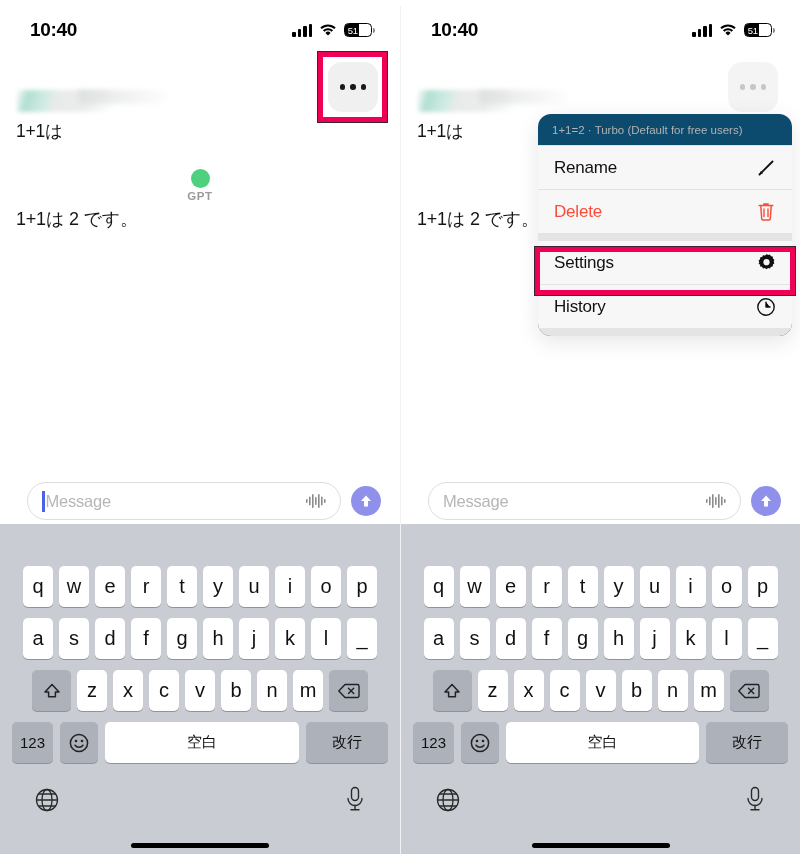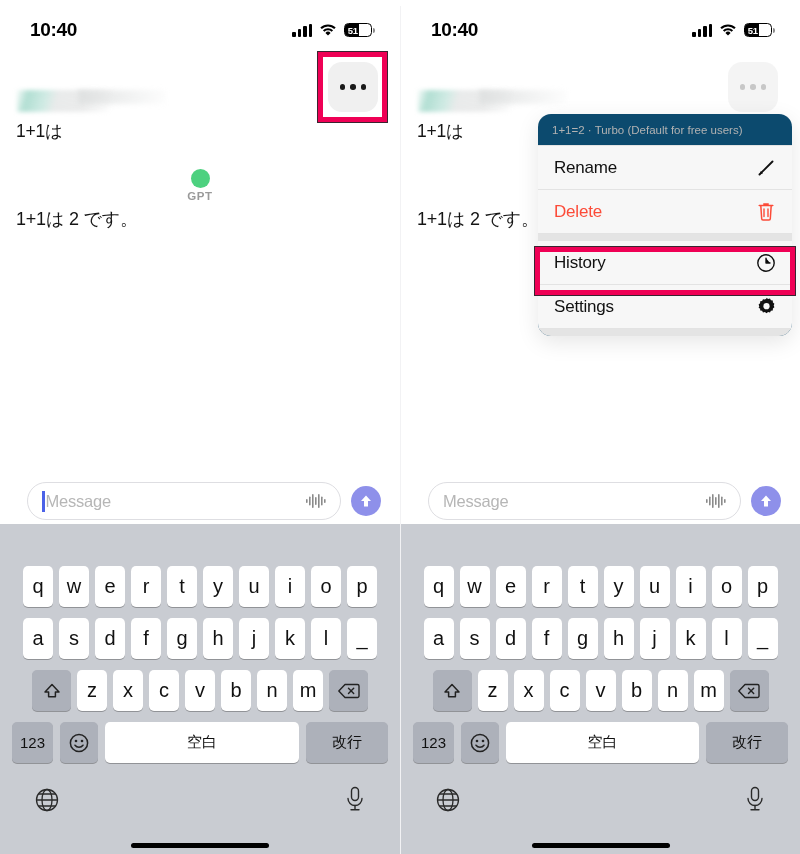--- a/index.html
+++ b/index.html
@@ -47,21 +47,21 @@
     content:""; position: absolute; right: -4px; top: 4px;
     width: 2.5px; height: 5px; background: rgba(0,0,0,0.45);
     border-radius: 0 2px 2px 0;
   }
   .battery-fill {
     height: 100%; width: 55%;
     background: #000; border-radius: 3px 0 0 3px;
     display: flex; align-items: center; justify-content: center;
   }
   .battery-num {
-    font-size: 9.5px; font-weight: bold; color: #fff;
+    font-size: 9.5px; font-weight: normal; color: #fff;
     letter-spacing: -0.3px; padding-left: 1px;
   }
 
   
   .chat { position: relative; padding: 10px 16px 0 16px; height: 410px; }
 
   .dots-btn {
     position: absolute; right: 22px; top: 8px;
     width: 50px; height: 50px;
     background: #f0f0f0; border-radius: 14px;
@@ -448,35 +448,35 @@
               <path d="M3.2 4.6h13.6M8 4.6V2.9h4v1.7" stroke="#fc4b38" stroke-width="1.5" stroke-linecap="round"></path>
               <path d="M4.8 4.6l.9 13.2c0 .7.6 1.2 1.3 1.2h6c.7 0 1.3-.5 1.3-1.2l.9-13.2" fill="none" stroke="#fc4b38" stroke-width="1.5" stroke-linejoin="round"></path>
               <path d="M8 8v7.6M12 8v7.6" stroke="#fc4b38" stroke-width="1.4" stroke-linecap="round"></path>
             </svg>
         </span>
       </div>
 
       <div class="menu-gap"></div>
 
       <div class="menu-item">
+        <span class="lbl">Settings</span>
+        <span class="ic">
+          <svg width="21" height="21" viewBox="0 0 21 21">
+              <path d="M10.5 1.8l1.6 1.1 1.9-.4.9 1.7 1.9.4.1 1.9 1.5 1.2-.7 1.8.7 1.8-1.5 1.2-.1 1.9-1.9.4-.9 1.7-1.9-.4-1.6 1.1-1.6-1.1-1.9.4-.9-1.7-1.9-.4-.1-1.9L2.6 12l.7-1.8-.7-1.8 1.5-1.2.1-1.9 1.9-.4.9-1.7 1.9.4 1.6-1.1z" fill="#111"></path>
+              <circle cx="10.5" cy="10.2" r="3.1" fill="#f7f7f7"></circle>
+            </svg>
+        </span>
+      </div>
+
+      <div class="menu-item">
         <span class="lbl">History</span>
         <span class="ic">
           <svg width="20" height="20" viewBox="0 0 20 20">
               <circle cx="10" cy="10" r="8.2" fill="none" stroke="#111" stroke-width="1.4"></circle>
               <path d="M10 5.2V10h4" stroke="#111" stroke-width="1.4" stroke-linecap="round" stroke-linejoin="round"></path>
-            </svg>
-        </span>
-      </div>
-
-      <div class="menu-item">
-        <span class="lbl">Settings</span>
-        <span class="ic">
-          <svg width="21" height="21" viewBox="0 0 21 21">
-              <path d="M10.5 1.8l1.6 1.1 1.9-.4.9 1.7 1.9.4.1 1.9 1.5 1.2-.7 1.8.7 1.8-1.5 1.2-.1 1.9-1.9.4-.9 1.7-1.9-.4-1.6 1.1-1.6-1.1-1.9.4-.9-1.7-1.9-.4-.1-1.9L2.6 12l.7-1.8-.7-1.8 1.5-1.2.1-1.9 1.9-.4.9-1.7 1.9.4 1.6-1.1z" fill="#111"></path>
-              <circle cx="10.5" cy="10.2" r="3.1" fill="#f7f7f7"></circle>
             </svg>
         </span>
       </div>
 
       <div class="menu-gap"></div>
 
     </div>
 
     <div class="menu-hl" style="border-color: rgb(239, 0, 85);"></div>
 

